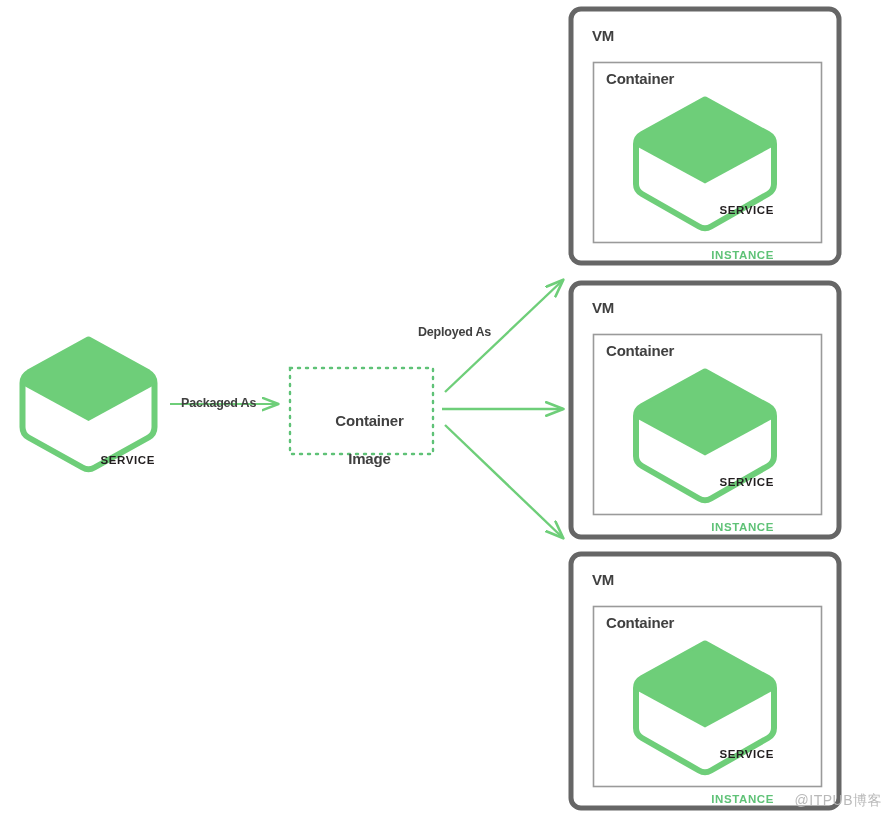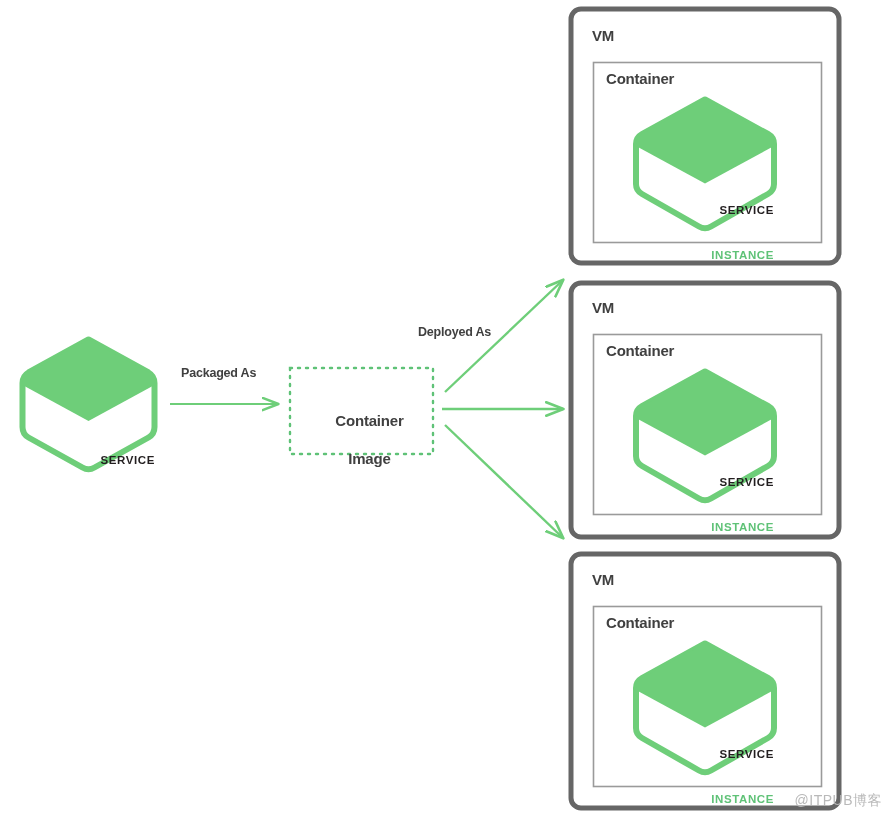--- a/index.html
+++ b/index.html
@@ -214,21 +214,21 @@
                L636,688
                Q636,681.4 642,678
                Z" fill="#6ECE79" stroke="none"></path>
     </g>
   </svg>
 
   <div class="hex-txt" style="left:22px; top:423px; width:133px;">
     <span class="service">SERVICE</span>
   </div>
 
-  <div class="lbl lbl-edge" style="left:181px; top:366px;">Packaged As</div>
+  <div class="lbl lbl-edge" style="left:181px; top:396px;">Packaged As</div>
 
   <div class="lbl lbl-ci" style="left:290px; top:392px; width:143px;">
     <span>Container</span><br>
     <span>Image</span>
   </div>
 
   <div class="lbl lbl-edge" style="left:418px; top:286px;margin-top:39px;">Deployed As</div>
 
   <div class="lbl lbl-vm" style="left:592px; top:27px;">VM</div>
   <div class="lbl lbl-container" style="left:606px; top:70px;">Container</div>

